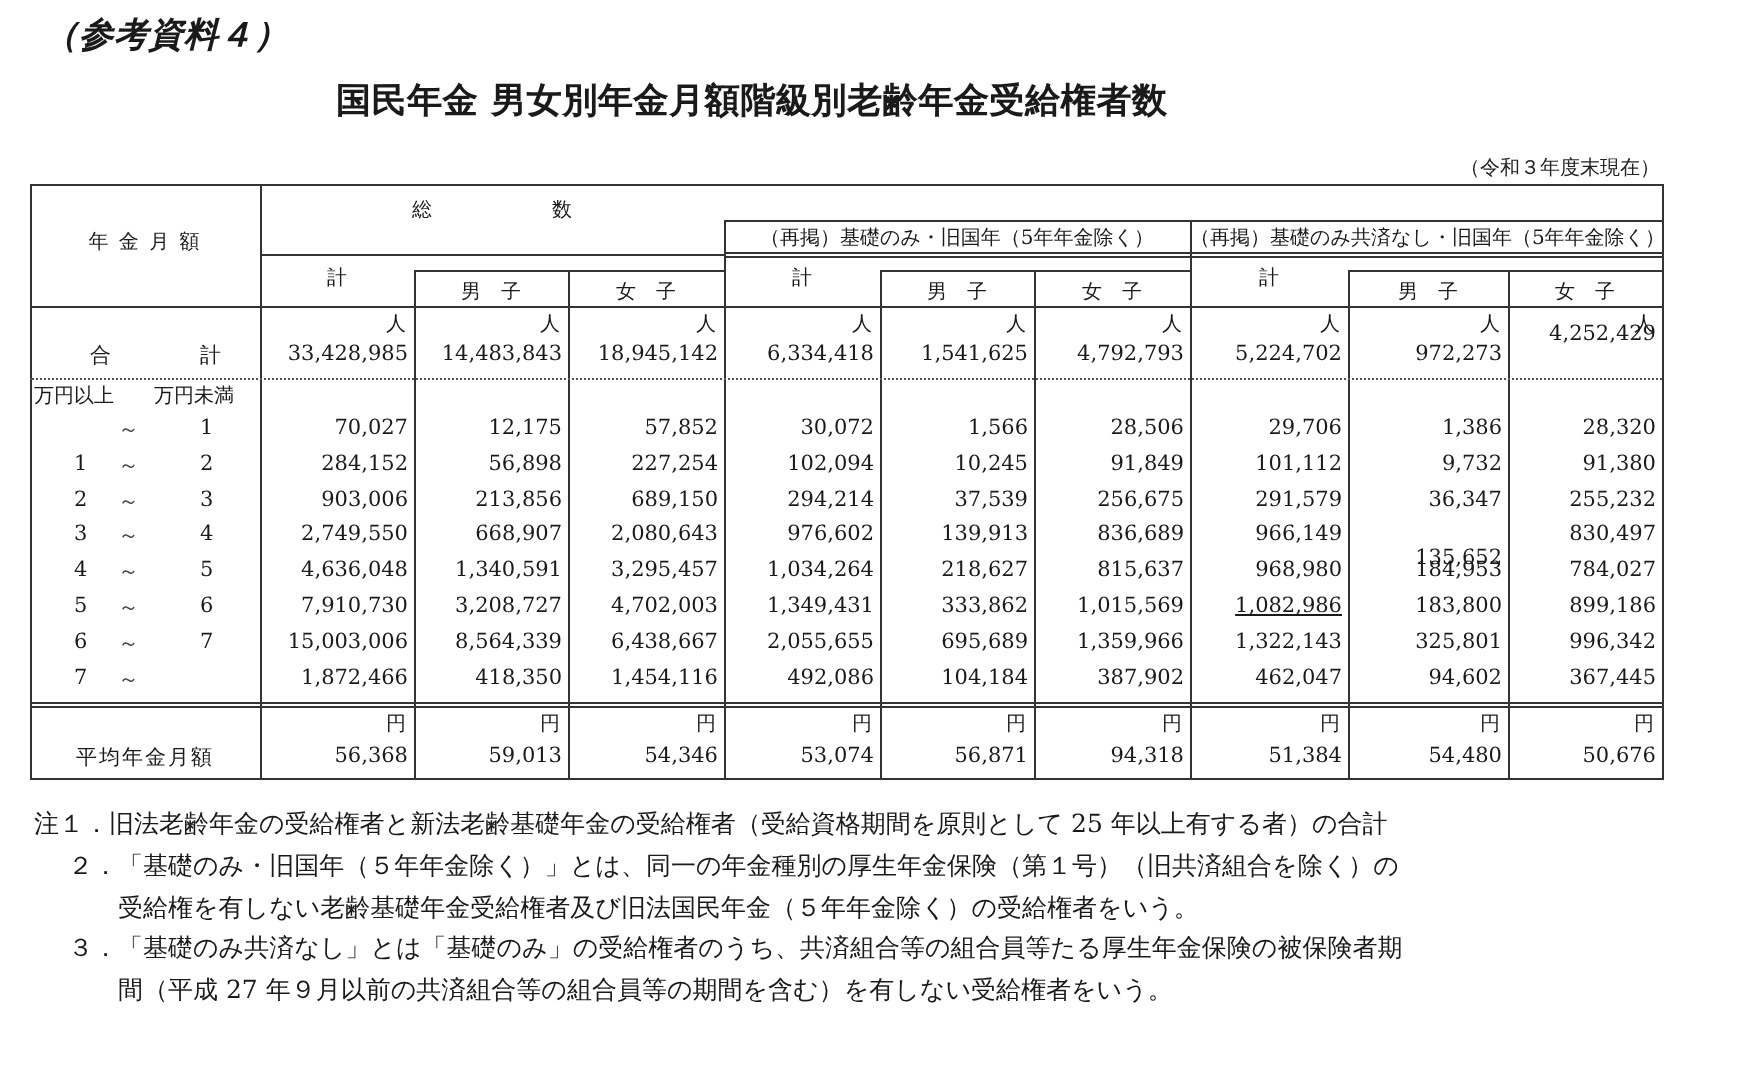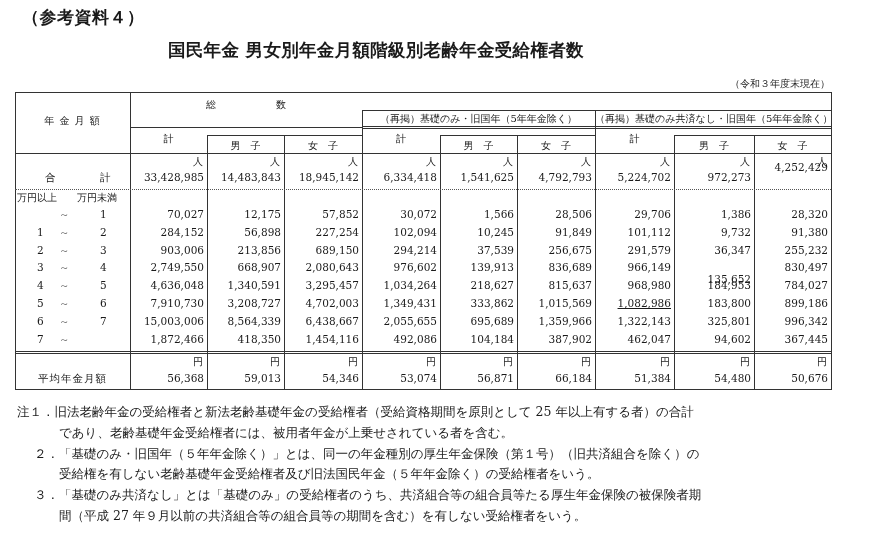--- a/index.html
+++ b/index.html
@@ -4,21 +4,21 @@
 <style>
   html, body { margin: 0; padding: 0; background: #ffffff; }
   body {
     width: 870px; height: 537px; position: relative; overflow: hidden;
     font-family: "DejaVu Serif", "Liberation Serif", serif;
     color: #1a1a1a;
   }
   .ref-label {
     position: absolute; left: 22px; top: 6px;
     font-family: "DejaVu Sans", "Liberation Sans", sans-serif;
-    font-weight: bold; font-size: 17px; letter-spacing: 0.5px;
+    font-weight: bold; font-size: 17px; letter-spacing: 0.5px; font-style: italic;
   }
   .doc-title {
     position: absolute; left: 168px; top: 38px;
     font-family: "DejaVu Sans", "Liberation Sans", sans-serif;
     font-weight: bold; font-size: 17.5px; letter-spacing: 0.3px;
   }
   .as-of {
     position: absolute; right: 40px; top: 77px;
     font-size: 10px; color: #222;
   }
@@ -209,34 +209,33 @@
     <div class="cell num" style="left: 115px; top: 280px; width: 74px; height: 14px;">56,368</div>
     <div class="cell unit" style="left: 192px; top: 263px; width: 73px; height: 14px;">円</div>
     <div class="cell num" style="left: 192px; top: 280px; width: 74px; height: 14px;">59,013</div>
     <div class="cell unit" style="left: 269px; top: 263px; width: 74px; height: 14px;">円</div>
     <div class="cell num" style="left: 269px; top: 280px; width: 75px; height: 14px;">54,346</div>
     <div class="cell unit" style="left: 347px; top: 263px; width: 74px; height: 14px;">円</div>
     <div class="cell num" style="left: 347px; top: 280px; width: 75px; height: 14px;">53,074</div>
     <div class="cell unit" style="left: 425px; top: 263px; width: 73px; height: 14px;">円</div>
     <div class="cell num" style="left: 425px; top: 280px; width: 74px; height: 14px;">56,871</div>
     <div class="cell unit" style="left: 502px; top: 263px; width: 74px; height: 14px;">円</div>
-    <div class="cell num" style="left: 502px; top: 280px; width: 75px; height: 14px;">66,184</div>
+    <div class="cell num" style="left: 502px; top: 280px; width: 75px; height: 14px;">94,318</div>
     <div class="cell unit" style="left: 580px; top: 263px; width: 75px; height: 14px;">円</div>
     <div class="cell num" style="left: 580px; top: 280px; width: 76px; height: 14px;">51,384</div>
     <div class="cell unit" style="left: 659px; top: 263px; width: 76px; height: 14px;">円</div>
     <div class="cell num" style="left: 659px; top: 280px; width: 77px; height: 14px;">54,480</div>
     <div class="cell unit" style="left: 739px; top: 263px; width: 73px; height: 14px;">円</div>
     <div class="cell num" style="left: 739px; top: 280px; width: 74px; height: 14px;">50,676</div>
     <div class="cell hdr" style="left: 0px; top: 280px; width: 115px; height: 14px; font-size: 10.5px; letter-spacing: 1px;">平均年金月額</div>
   </div>
 
 <div class="notes">
   <div>
     <div class="note-line">注１．旧法老齢年金の受給権者と新法老齢基礎年金の受給権者（受給資格期間を原則として 25 年以上有する者）の合計</div>
-    <div class="note-line indent1" style="padding-left:42px">であり、老齢基礎年金受給権者には、被用者年金が上乗せされている者を含む。</div>
   </div>
   <div>
     <div class="note-line" style="padding-left:17px">２．「基礎のみ・旧国年（５年年金除く）」とは、同一の年金種別の厚生年金保険（第１号）（旧共済組合を除く）の</div>
     <div class="note-line" style="padding-left:42px">受給権を有しない老齢基礎年金受給権者及び旧法国民年金（５年年金除く）の受給権者をいう。</div>
   </div>
   <div>
     <div class="note-line" style="padding-left:17px">３．「基礎のみ共済なし」とは「基礎のみ」の受給権者のうち、共済組合等の組合員等たる厚生年金保険の被保険者期</div>
     <div class="note-line" style="padding-left:42px">間（平成 27 年９月以前の共済組合等の組合員等の期間を含む）を有しない受給権者をいう。</div>
   </div>
 </div>

